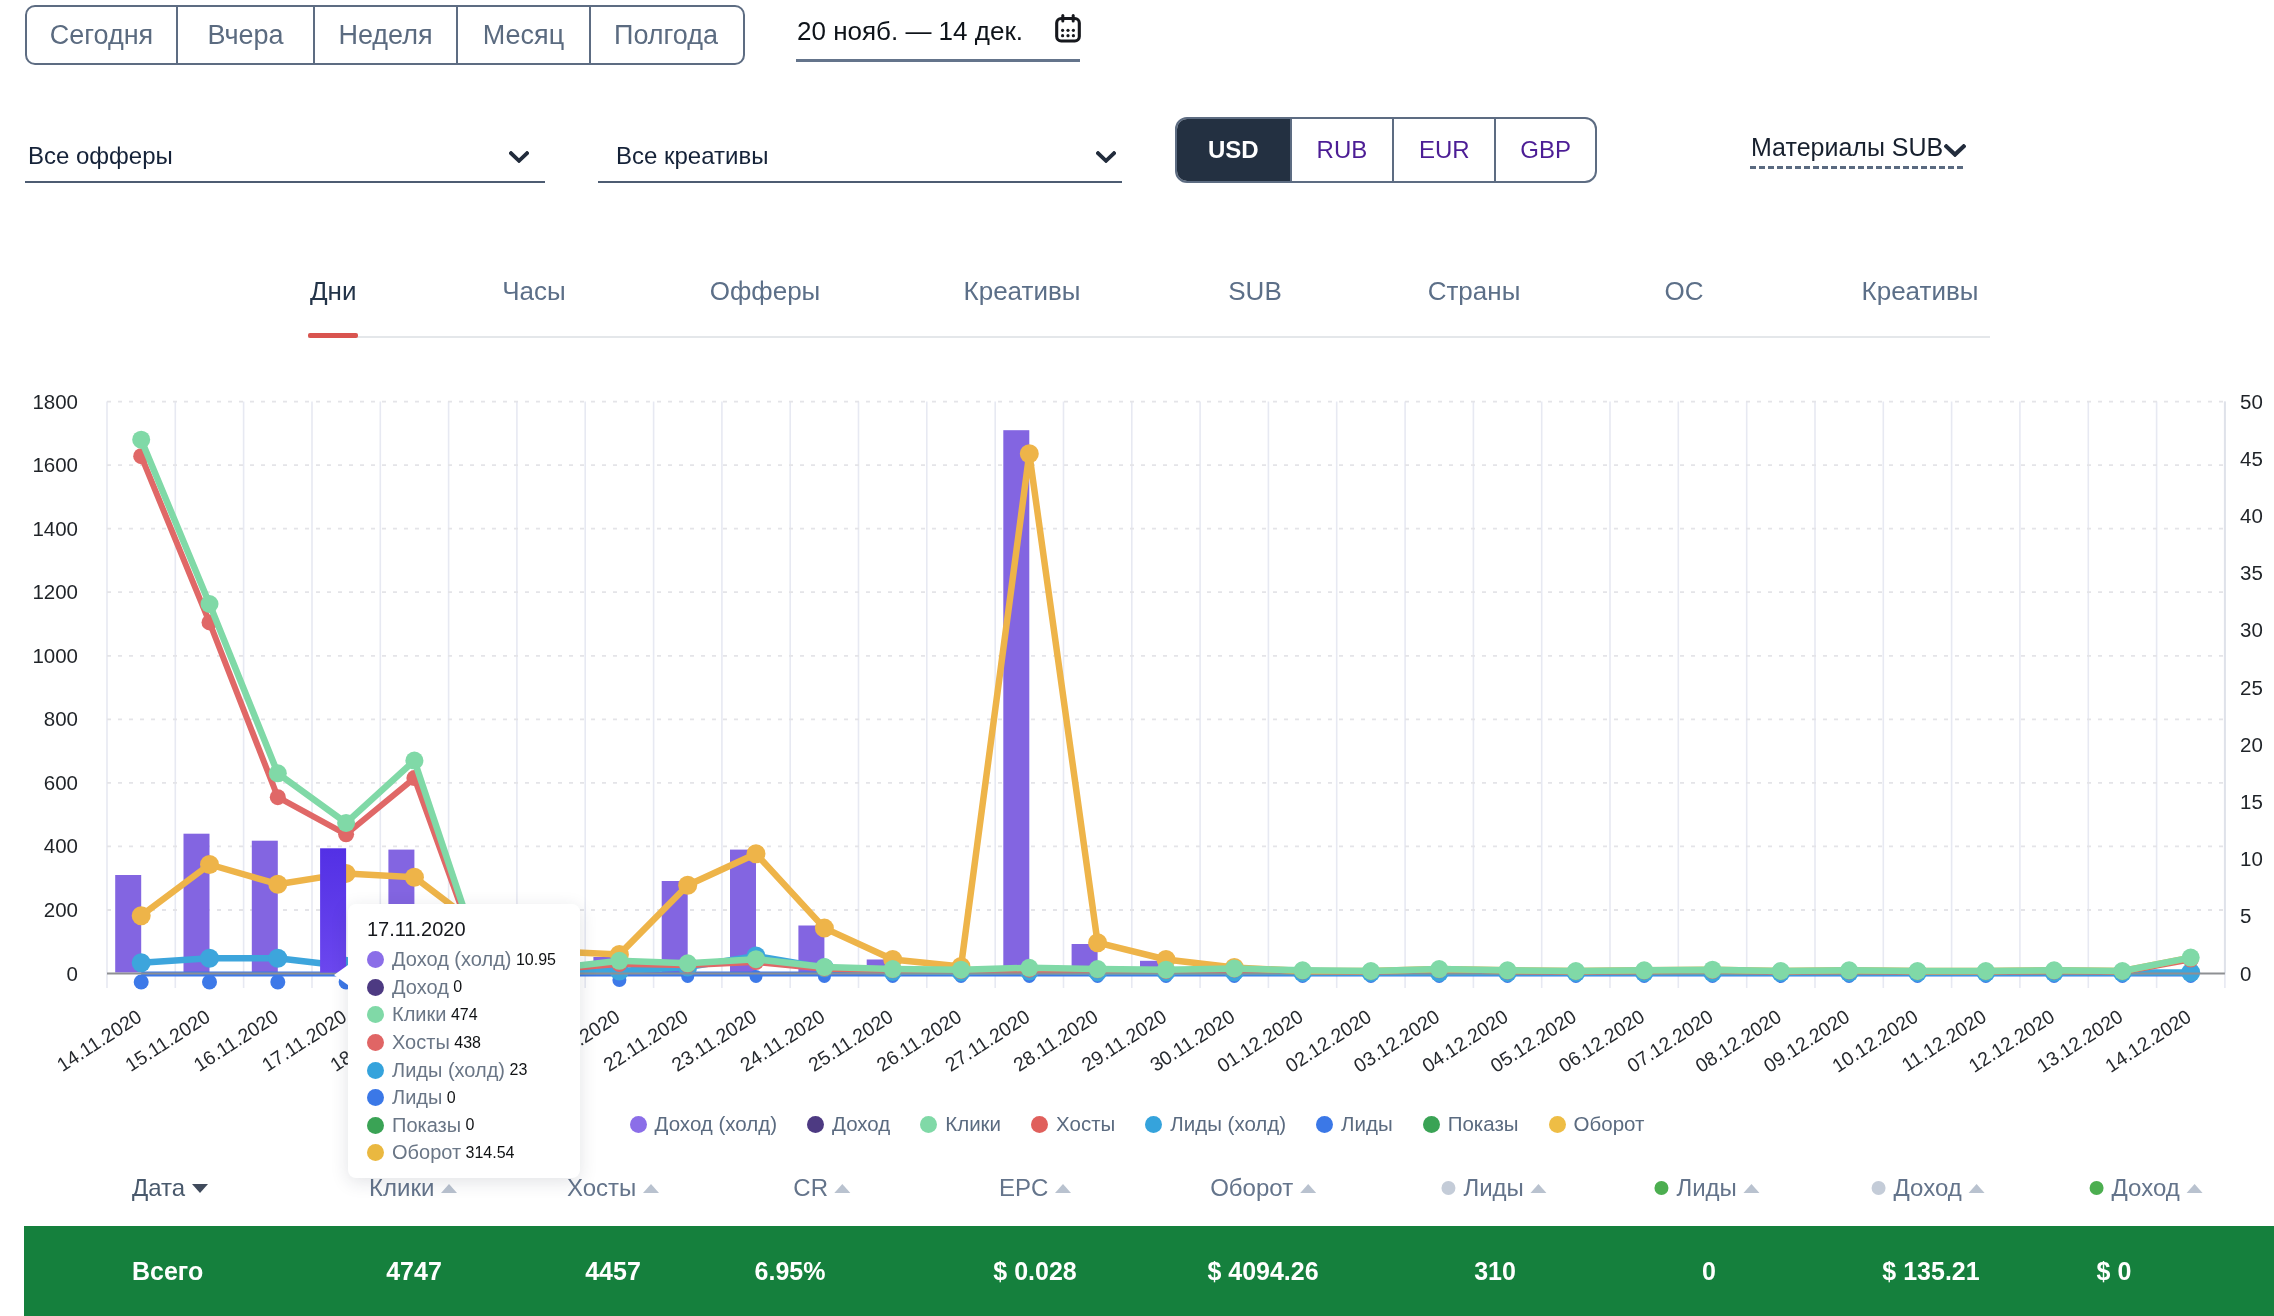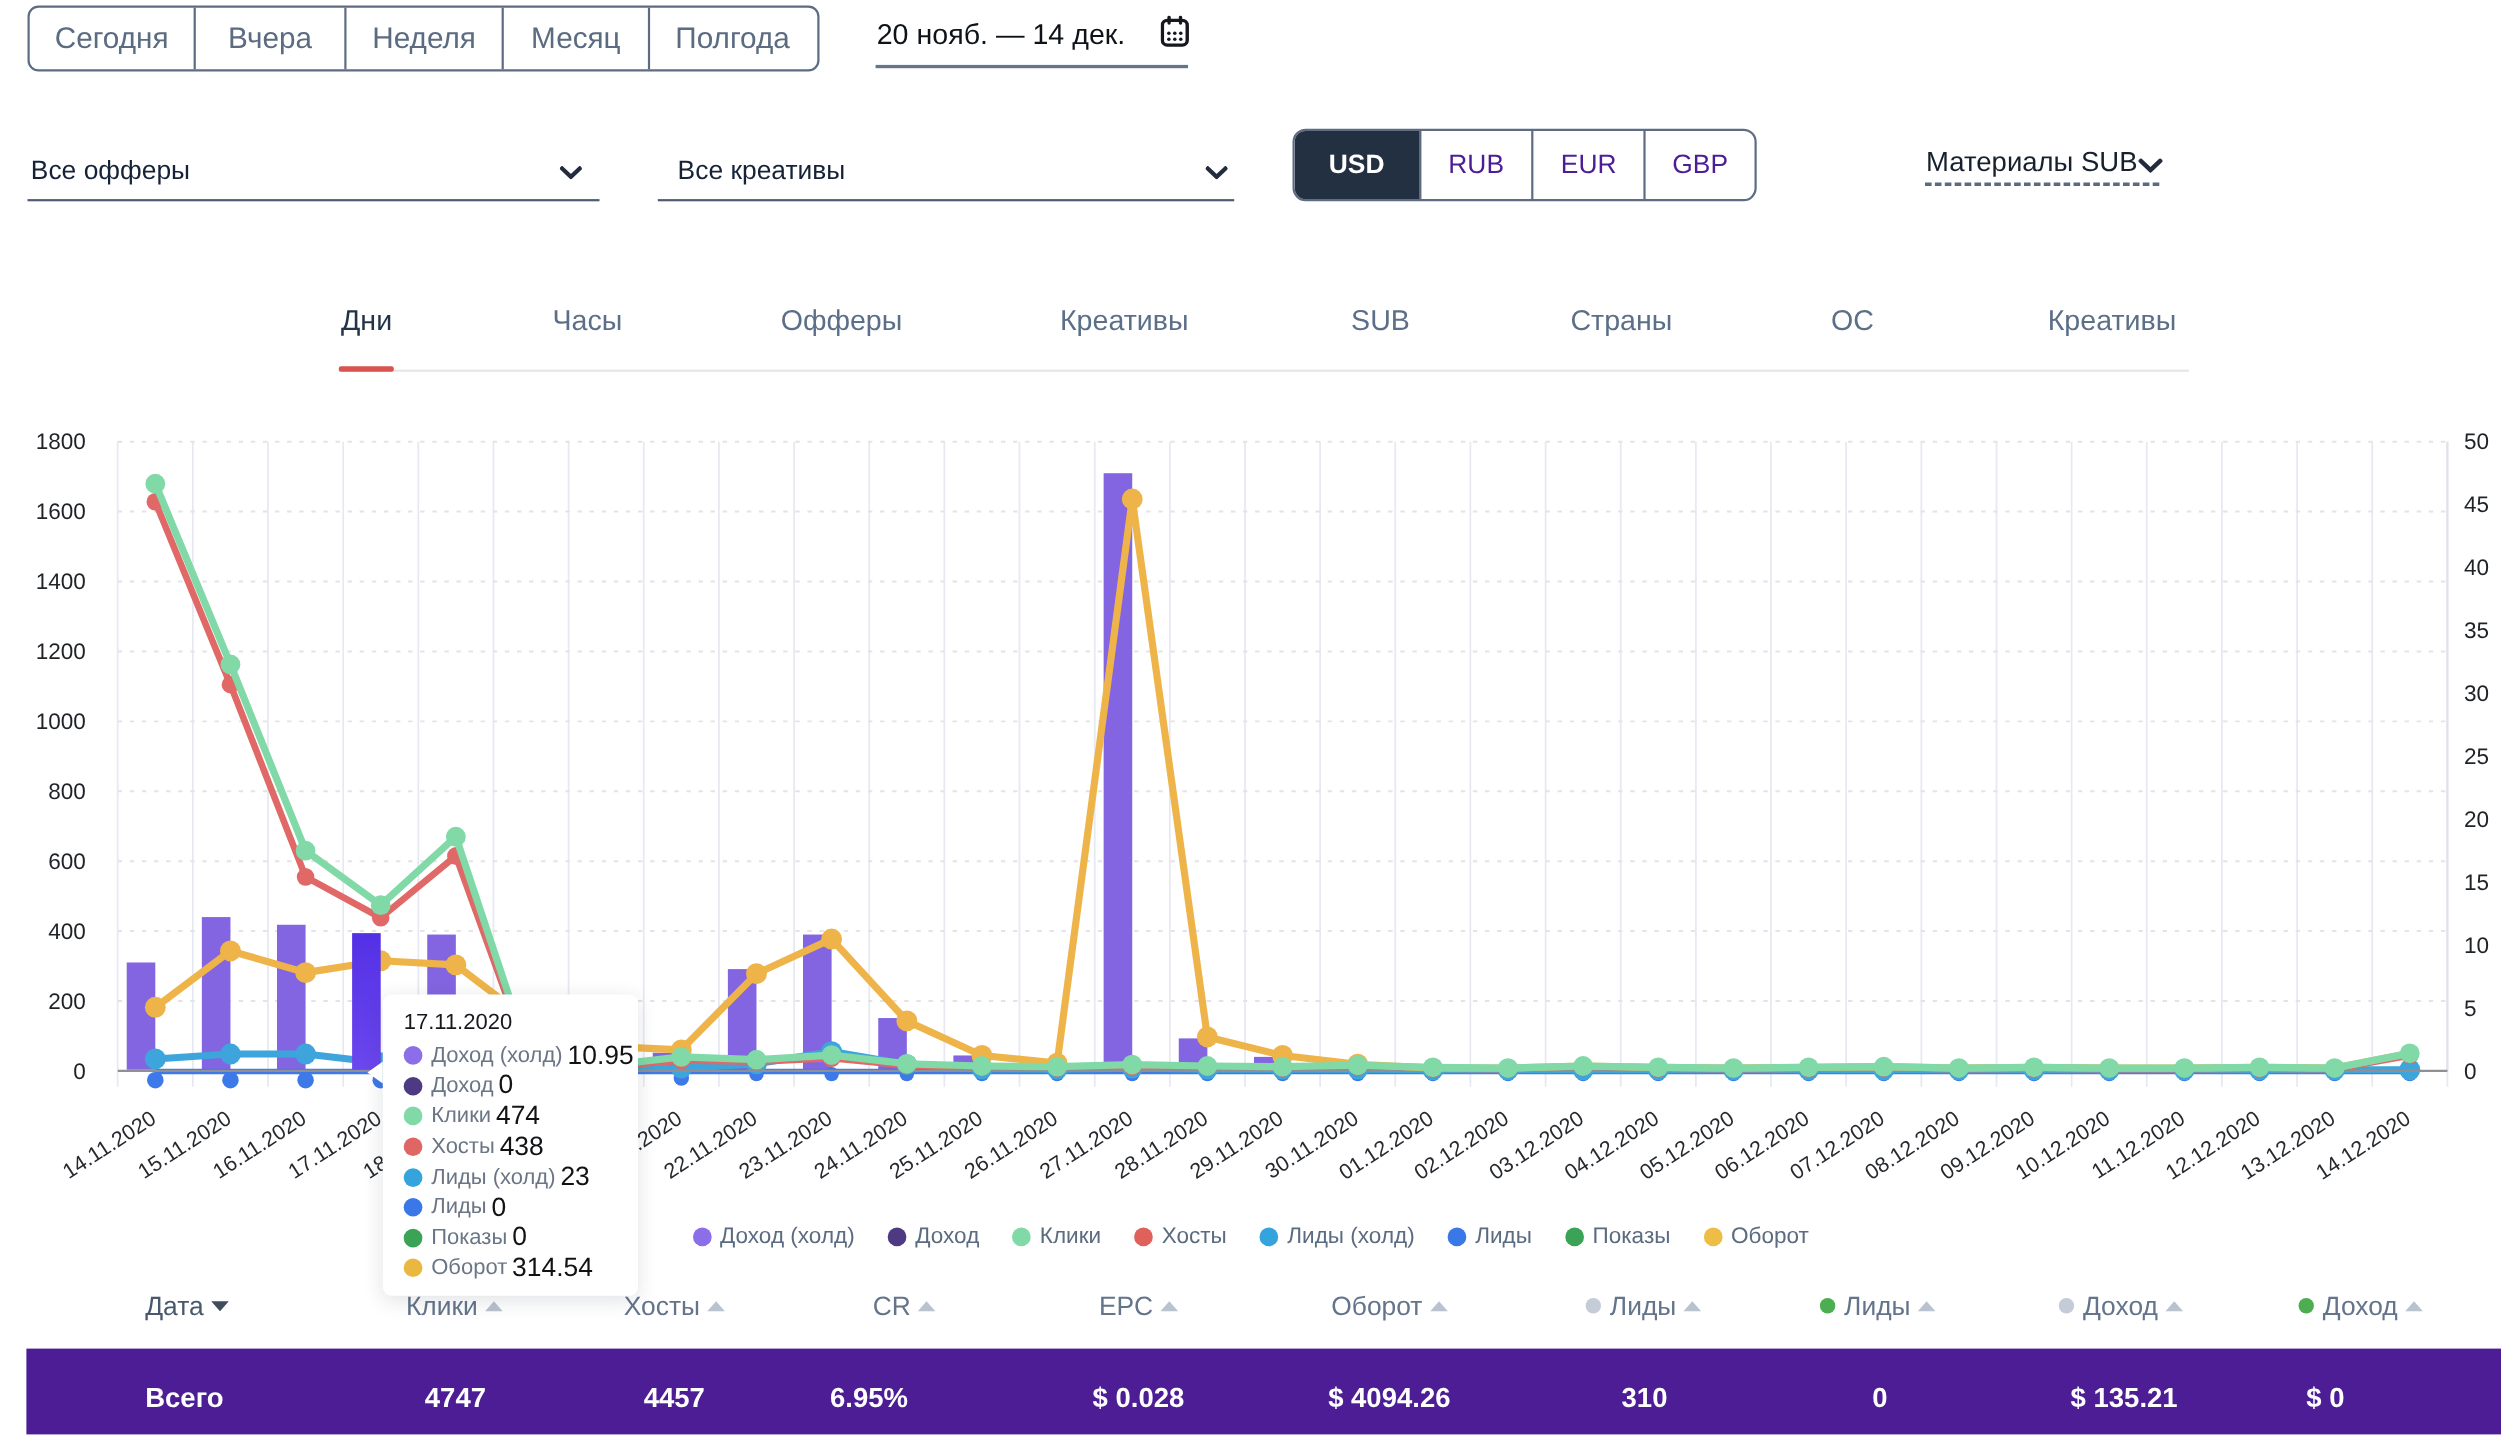--- a/index.html
+++ b/index.html
@@ -26,35 +26,35 @@
 .tab.active { color:#233449; font-weight:500; }
 .tabborder { position:absolute; left:308px; top:336px; width:1682px; height:2px; background:#e4e7ea; }
 .tabred { position:absolute; left:308px; top:333px; width:50px; height:5px; background:#d9544f; border-radius:2px; }
 
 .tooltip { position:absolute; left:348px; top:904px; width:232px; height:274px; background:#fff; border-radius:8px;
   box-shadow:0 4px 18px rgba(30,40,60,0.13); z-index:5; padding:14px 0 0 19px; }
 .ttitle { font-size:20px; color:#16181d; margin-bottom:5px; }
 .trow { display:flex; align-items:center; height:27.6px; white-space:nowrap; }
 .tdot { width:17px; height:17px; border-radius:50%; margin-right:8px; flex:none; }
 .tlab { font-size:20px; color:#6a7686; }
-.tval { font-size:24px; color:#101214; font-weight:500; }
+.tval { font-size:16px; color:#101214; font-weight:500; }
 .tcaret { position:absolute; left:334px; top:965px; width:0; height:0; border-top:10px solid transparent; border-bottom:10px solid transparent; border-right:14px solid #fff; z-index:6; }
 
 .legend { position:absolute; left:0; top:1112px; width:2274px; display:flex; justify-content:center; gap:30px; }
 .litem { display:flex; align-items:center; font-size:20.5px; color:#5b6b80; }
 .ldot { width:17px; height:17px; border-radius:50%; margin-right:8px; }
 
 .hc { position:absolute; top:1174px; font-size:24px; color:#64748b; white-space:nowrap; }
 .hc.ctr { transform:translateX(-50%); }
 .hc.first { color:#49596c; }
 .hdot { display:inline-block; width:14px; height:14px; border-radius:50%; margin-right:8px; vertical-align:1px; }
 .arr { display:inline-block; width:0; height:0; border-left:8px solid transparent; border-right:8px solid transparent; border-bottom:9px solid #b9c2cf; vertical-align:3px; }
 .arrd { display:inline-block; width:0; height:0; border-left:8px solid transparent; border-right:8px solid transparent; border-top:9px solid #404b5c; vertical-align:3px; }
 
-.footer { position:absolute; left:24px; top:1226px; width:2250px; height:78px; background:#4c1d95; }
+.footer { position:absolute; left:24px; top:1226px; width:2250px; height:90px; background:#15803d; }
 .fc { position:absolute; top:0; height:90px; line-height:90px; font-size:25px; font-weight:700; color:#fff; transform:translateX(-50%); white-space:nowrap; }
 </style></head>
 <body>
 <div class="btngroup">
     <div class="pbtn" style="width:149px">Сегодня</div>
     <div class="pbtn" style="width:137px">Вчера</div>
     <div class="pbtn" style="width:143px">Неделя</div>
     <div class="pbtn" style="width:133px">Месяц</div>
     <div class="pbtn" style="width:152px">Полгода</div>
   </div>

